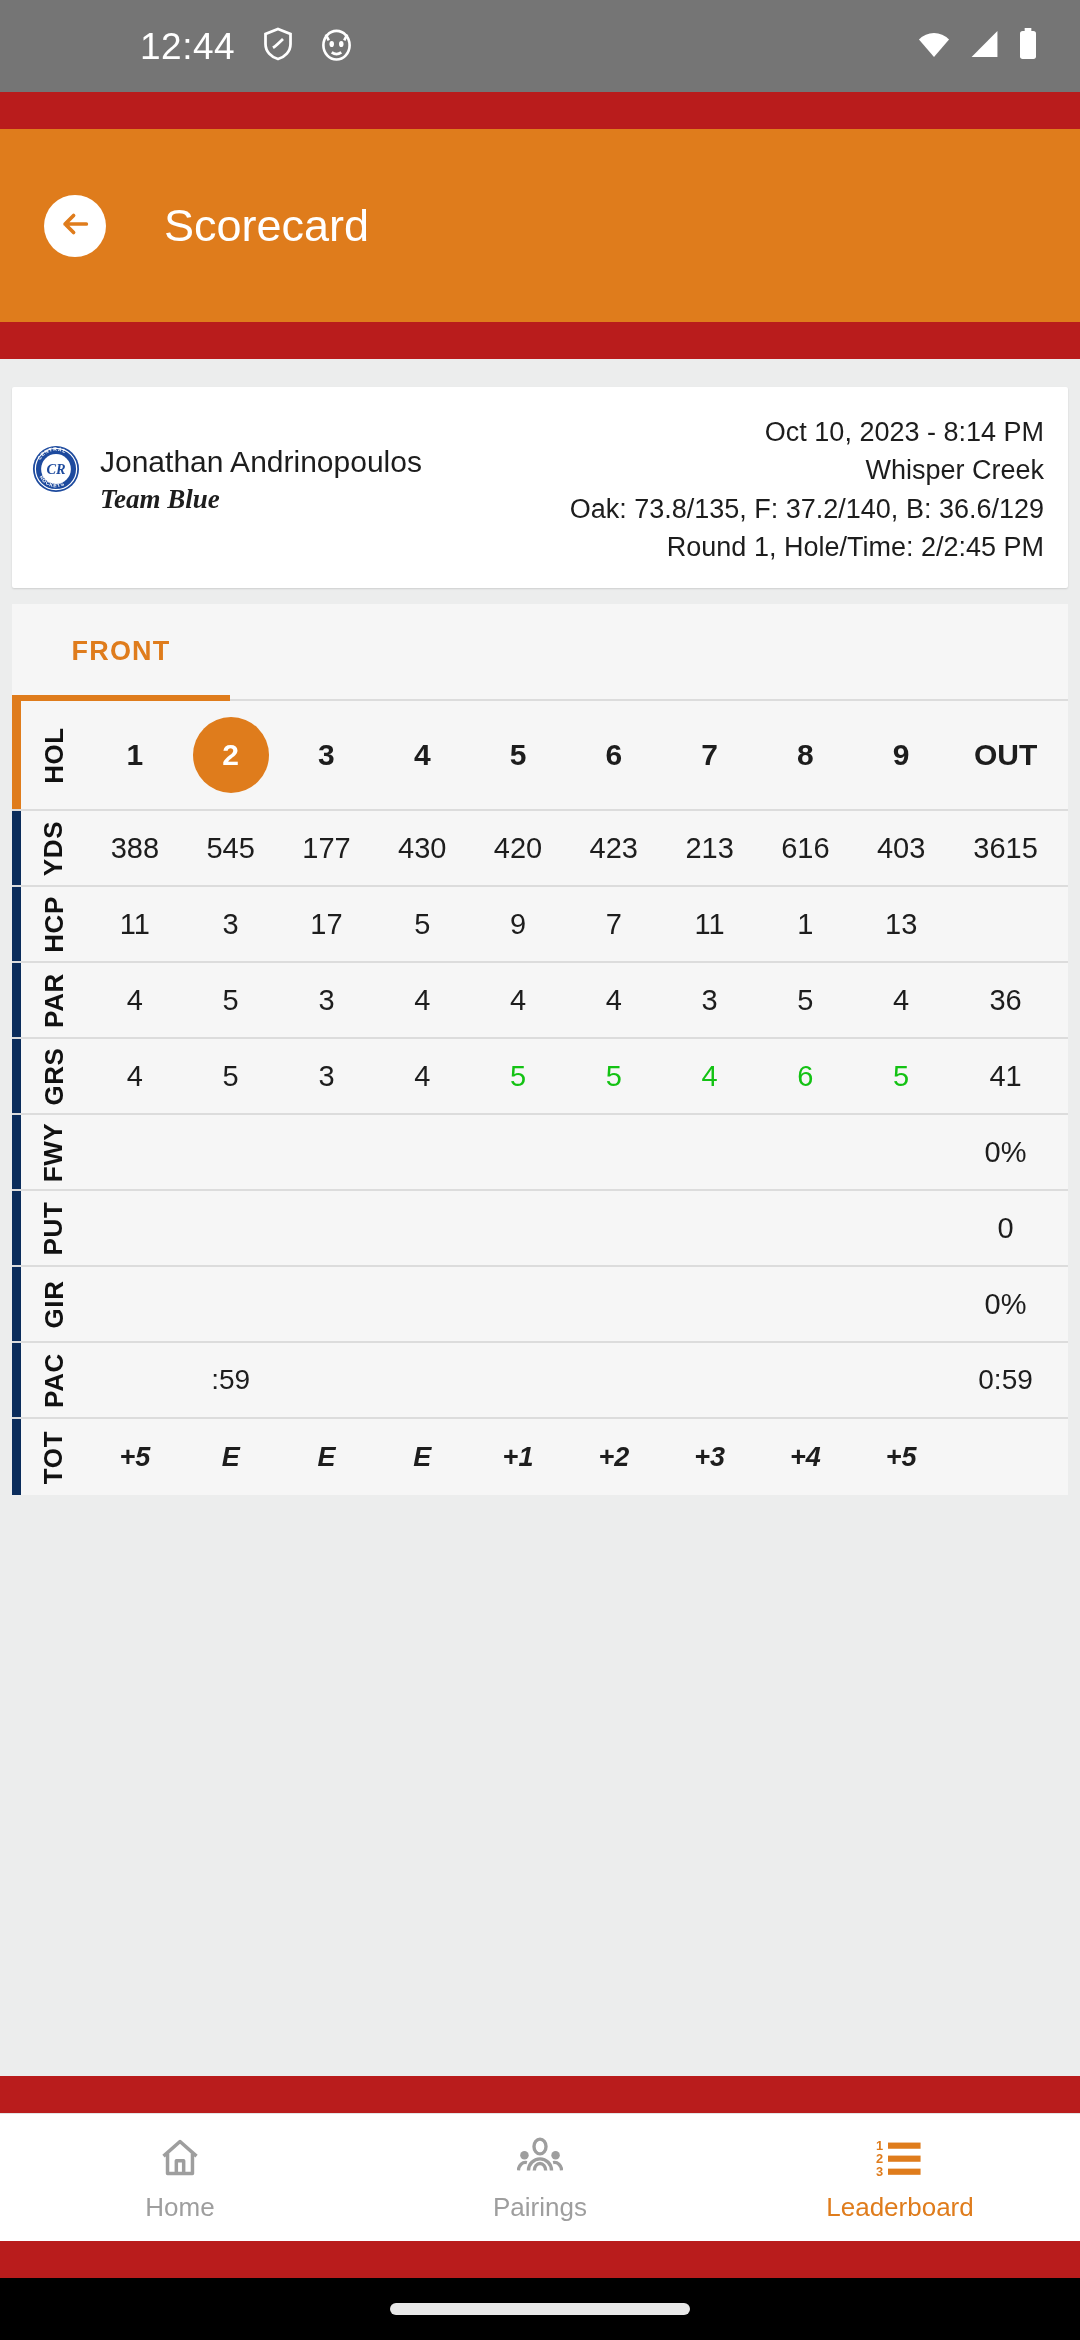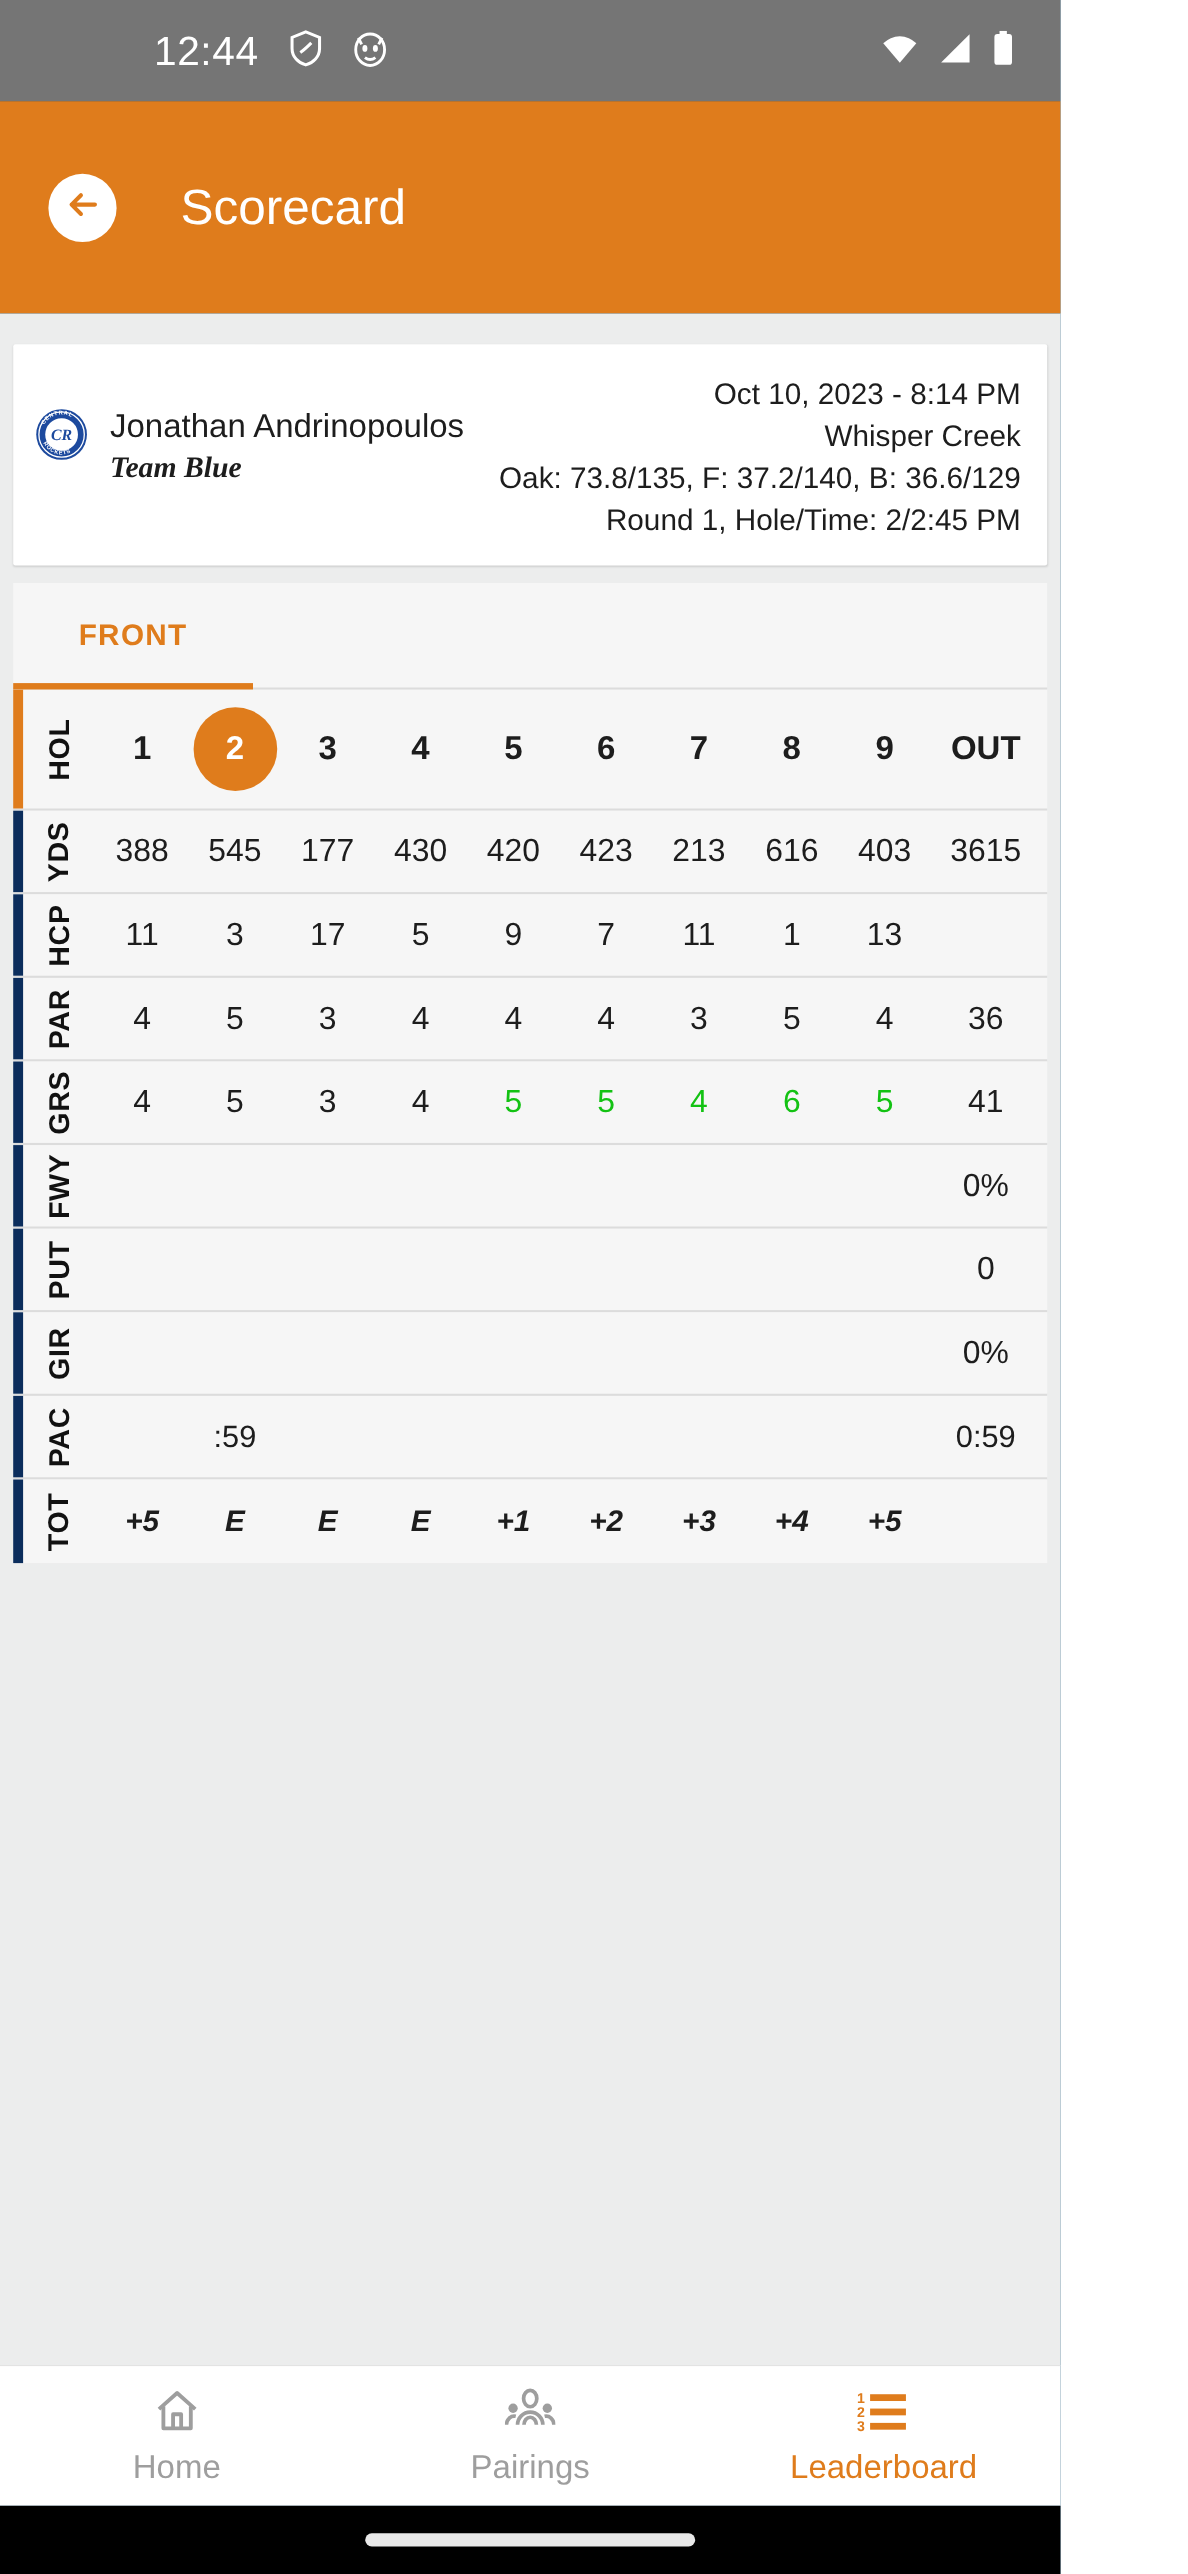--- a/index.html
+++ b/index.html
@@ -5,25 +5,26 @@
   * { box-sizing: border-box; margin: 0; padding: 0; }
   html, body {
     width: 1080px;
     height: 2340px;
     background: #ffffff;
     font-family: "Liberation Sans", sans-serif;
     overflow: hidden;
   }
   .screen {
     position: relative;
-    width: 964px;
+    width: 1080px;
     height: 2340px;
-    background: #0c4a6e;
+    background: #b91c1c;
     display: flex;
     flex-direction: column;
+    gap: 37px;
   }
 
   
   .statusbar {
     height: 92px;
     background: #757575;
     display: flex;
     align-items: center;
     padding: 0 42px 0 140px;
     flex: 0 0 auto;
@@ -209,21 +210,21 @@
   }
   .navitem {
     flex: 1 1 0;
     display: flex;
     flex-direction: column;
     align-items: center;
     justify-content: center;
     gap: 10px;
     cursor: pointer;
   }
-  .navlabel { font-size: 30px; color: #9e9e9e; line-height: 1; }
+  .navlabel { font-size: 26px; color: #9e9e9e; line-height: 1; }
   .navitem.active .navlabel { color: #df7c1c; }
 
   
   .gesturebar {
     height: 62px;
     background: #000000;
     display: flex;
     align-items: center;
     justify-content: center;
     flex: 0 0 auto;

